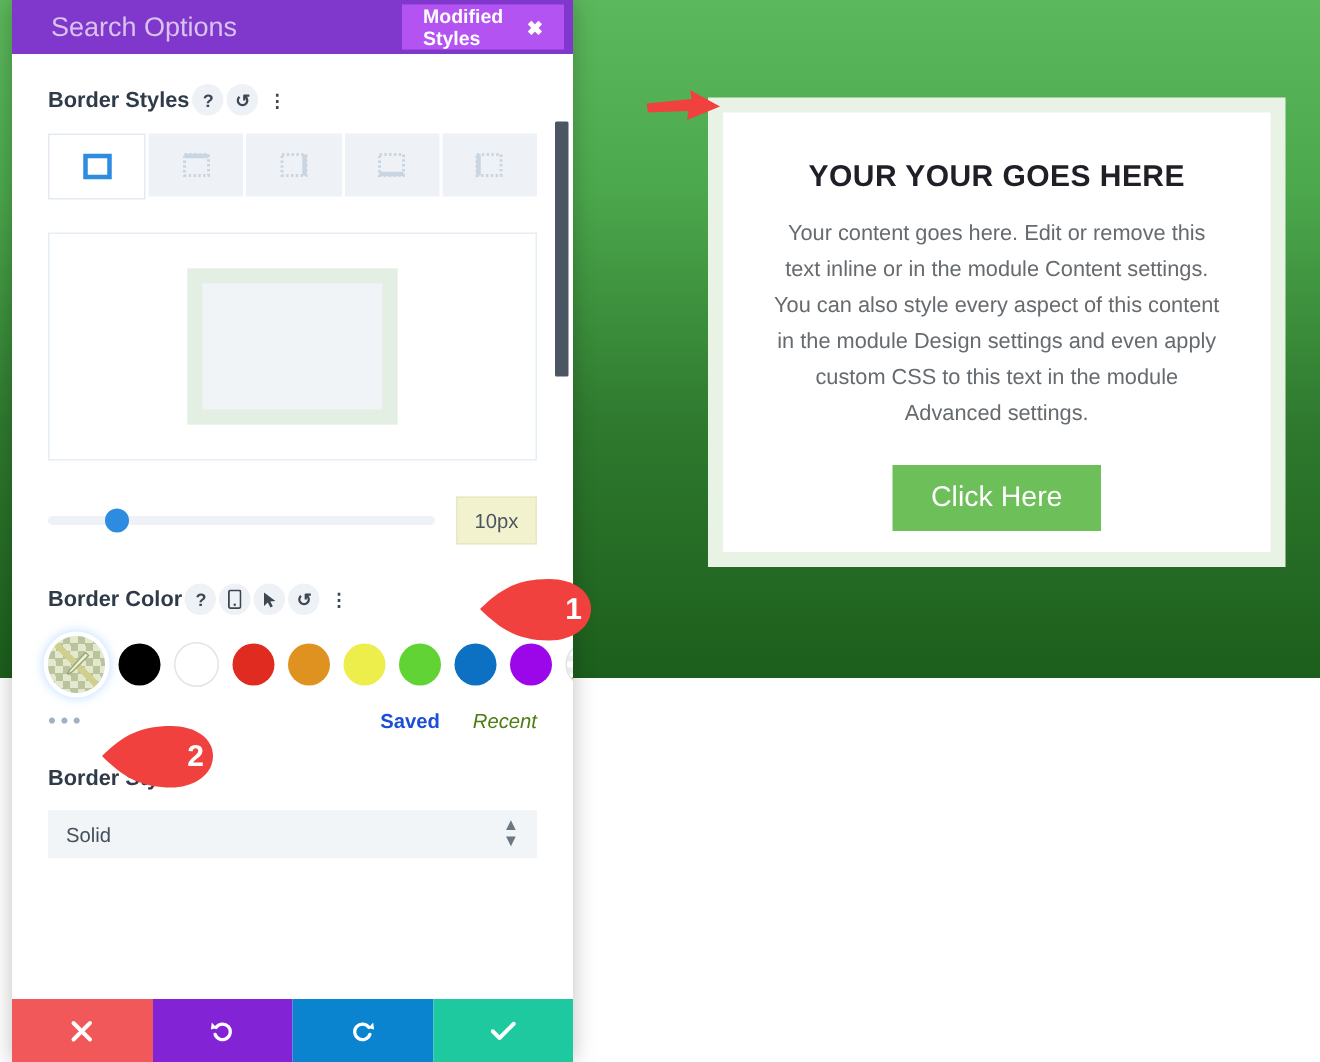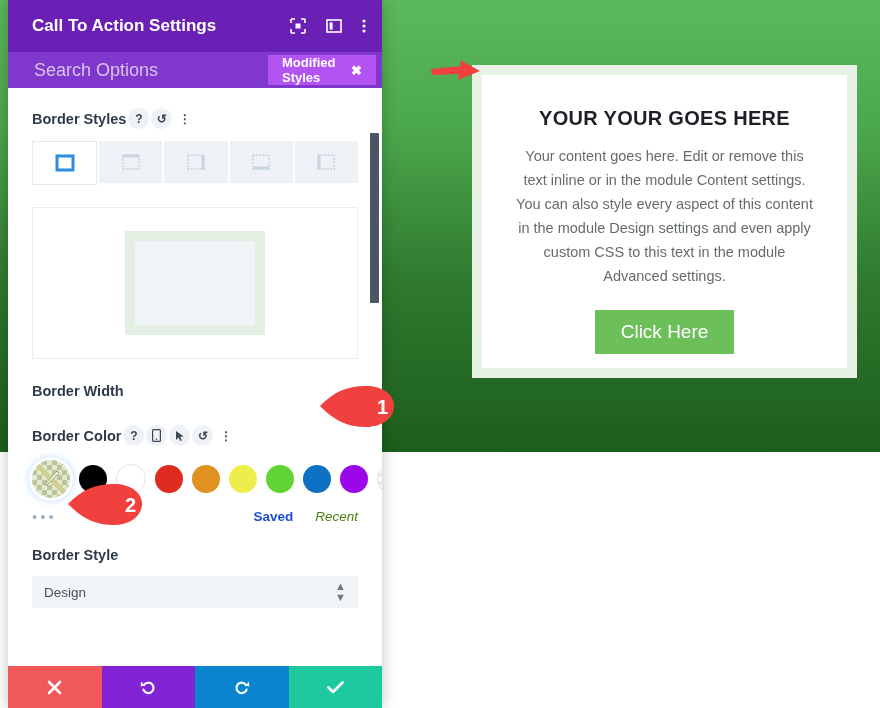--- a/index.html
+++ b/index.html
@@ -191,43 +191,20 @@
     </div>
   </div>
 </div>
 
 <svg id="preview-arrow" viewBox="0 0 50 24">
   <path d="M0 9 L30 6 L29 0 L49 11 L27 20 L28 14 L1 15 Z" fill="#f0413f"></path>
 </svg>
 
 <div id="settings-panel">
 
-  <div id="panel-header">
-    <div id="panel-title">Call To Action Settings</div>
-
-    <div class="hdr-ic">
-      <svg width="16" height="16" viewBox="0 0 16 16">
-        <path d="M1 1h4M1 1v4M15 1h-4M15 1v4M1 15h4M1 15v-4M15 15h-4M15 15v-4" stroke="#fff" stroke-width="1.6" fill="none"></path>
-        <rect x="5.5" y="5.5" width="5" height="5" fill="#fff"></rect>
-      </svg>
-    </div>
-    <div class="hdr-ic">
-      <svg width="16" height="16" viewBox="0 0 16 16">
-        <rect x="1" y="2" width="14" height="12" stroke="#fff" stroke-width="1.6" fill="none"></rect>
-        <rect x="3.6" y="4.4" width="3" height="7.2" fill="#fff"></rect>
-      </svg>
-    </div>
-    <div class="hdr-ic">
-      <svg width="4" height="16" viewBox="0 0 4 16">
-        <circle cx="2" cy="3" r="1.6" fill="#fff"></circle>
-        <circle cx="2" cy="8" r="1.6" fill="#fff"></circle>
-        <circle cx="2" cy="13" r="1.6" fill="#fff"></circle>
-      </svg>
-    </div>
-  </div>
 
   <div id="panel-searchbar">
     <input id="search-input" type="text" placeholder="Search Options" style="">
     <div id="modified-badge">
       <span>Modified Styles</span>
       <span class="x">✖</span>
     </div>
   </div>
 
   <div id="panel-scroll">
@@ -270,21 +247,26 @@
             <line x1="4" y1="4" x2="4" y2="18" stroke="#c9d6e2" stroke-width="3"></line>
           </svg>
         </div>
       </div>
 
       <div id="border-preview-box">
         <div id="border-preview-shape"></div>
       </div>
 
       <div id="border-width-block">
-        <div class="field-label">Border Width</div>
+        <div id="slider-row">
+          <div id="slider-track">
+            <div id="slider-thumb" style="left: 18%;"></div>
+          </div>
+          <div id="width-value-box">10px</div>
+        </div>
       </div>
 
       <div>
         <div class="field-label-row">
           <span class="field-label">Border Color</span>
           <span class="mini-btn">?</span>
           <span class="mini-btn">
             <svg width="9" height="13" viewBox="0 0 9 13">
               <rect x="0.6" y="0.6" width="7.8" height="11.8" rx="1" stroke="#3c4752" stroke-width="1.2" fill="none"></rect>
               <circle cx="4.5" cy="10.2" r="0.8" fill="#3c4752"></circle>
@@ -321,21 +303,21 @@
           <div id="swatch-tabs">
             <span class="sw-tab active">Saved</span>
             <span class="sw-tab inactive">Recent</span>
           </div>
         </div>
       </div>
 
       <div id="border-style-block">
         <div class="field-label">Border Style</div>
         <div id="border-style-select">
-          <span>Design</span>
+          <span>Solid</span>
           <span class="caret">▲<br>▼</span>
         </div>
       </div>
 
     </div>
 
     <div id="panel-scrollbar">
       <div id="panel-scroll-thumb"></div>
     </div>
   </div>

